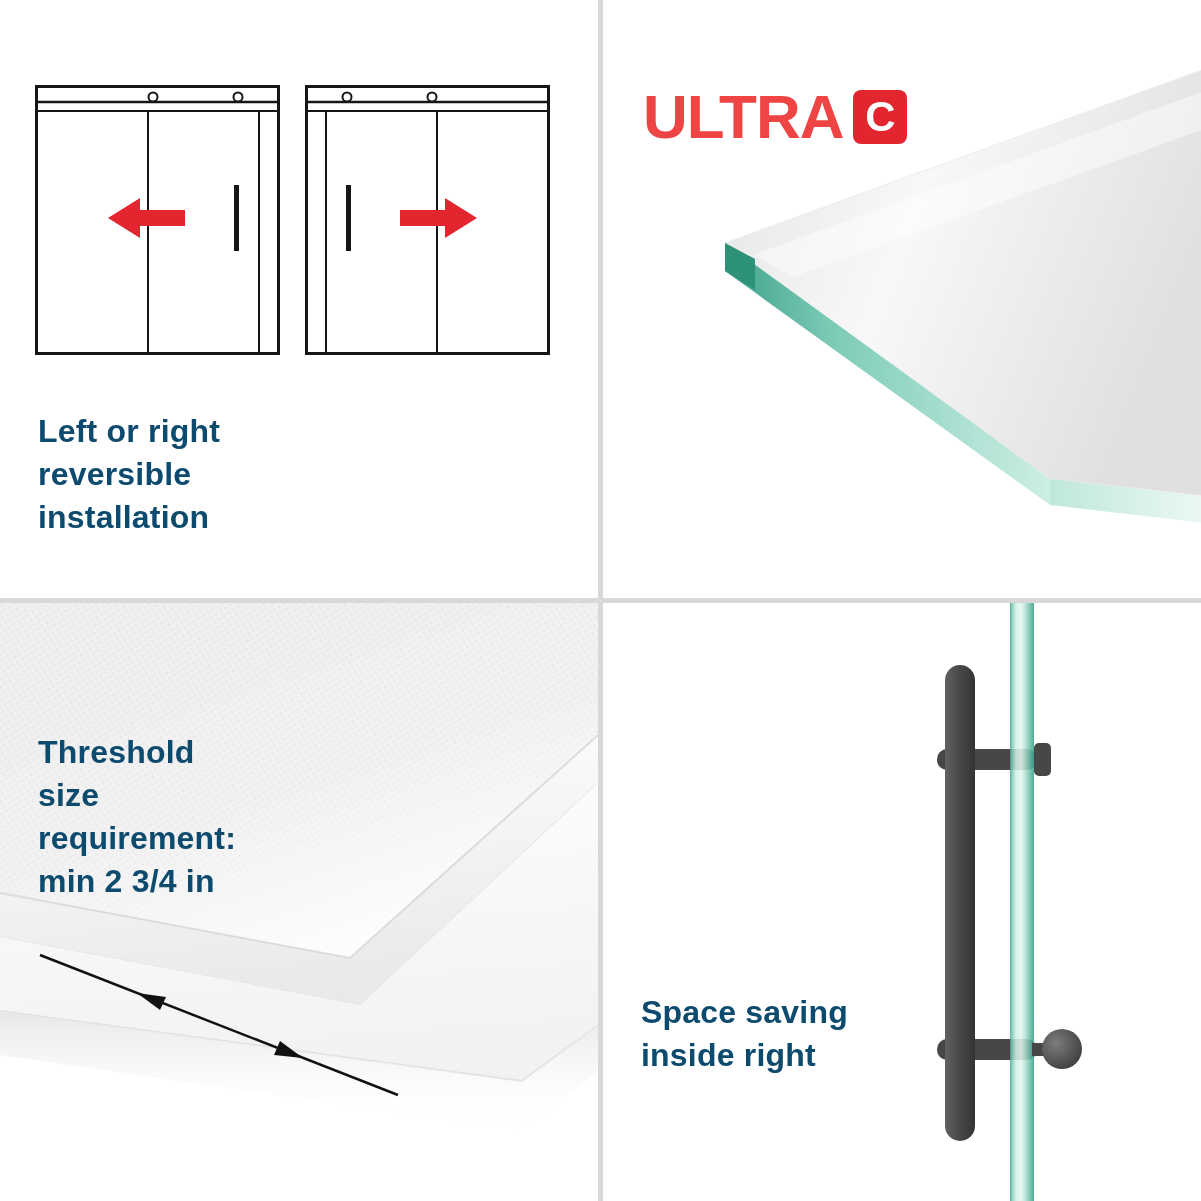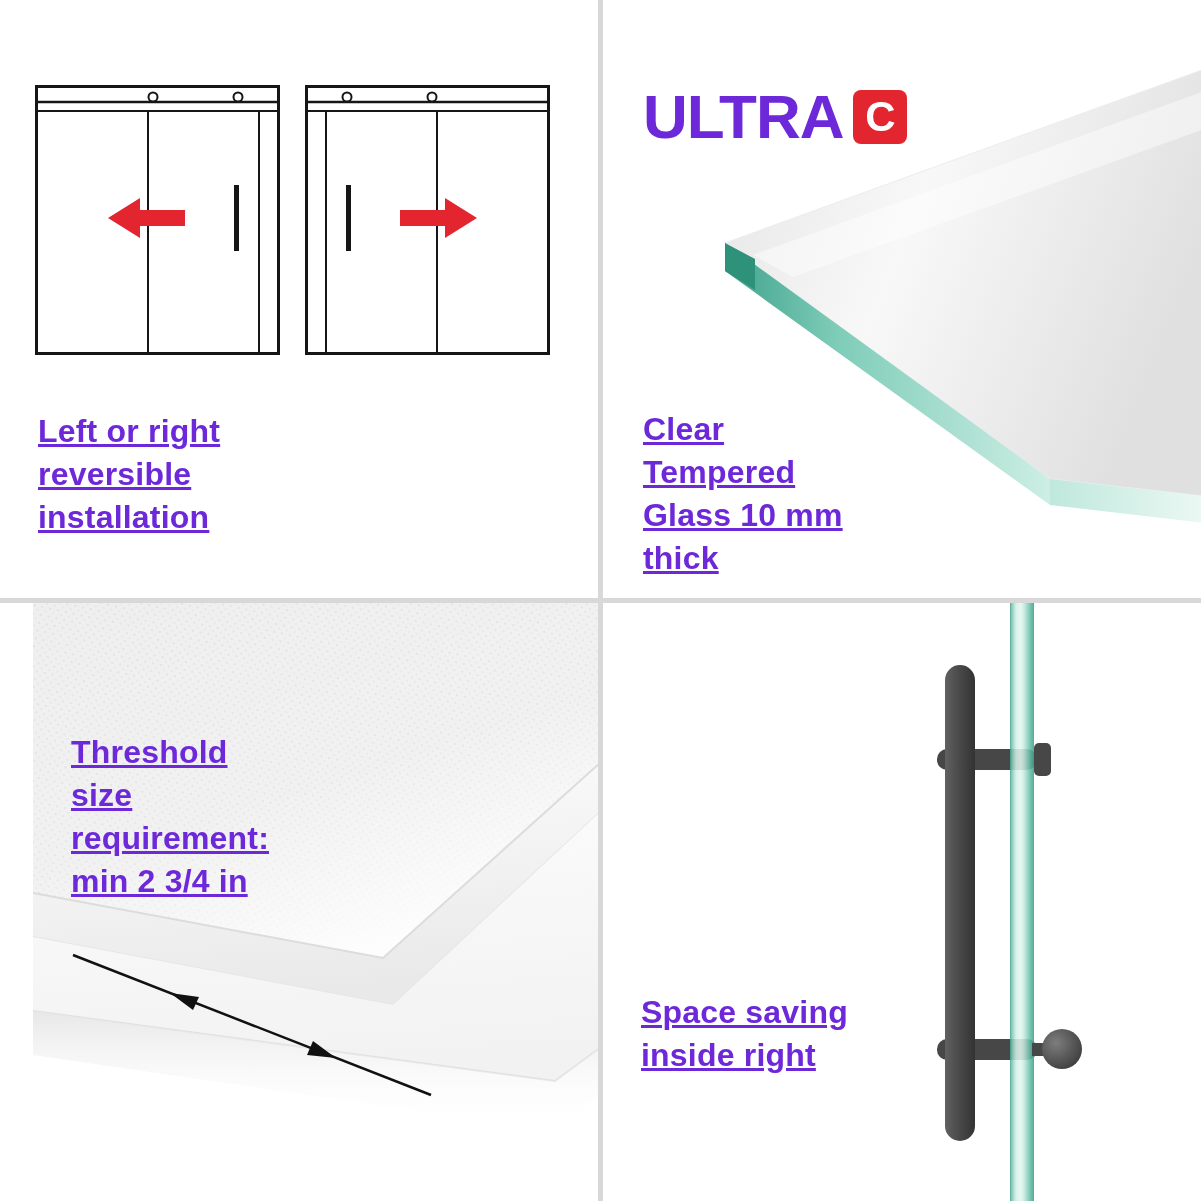--- a/index.html
+++ b/index.html
@@ -4,31 +4,31 @@
 <style>
   html,body{margin:0;padding:0;background:#fff;}
   body{width:1201px;height:1201px;overflow:hidden;
        font-family:"Liberation Sans","DejaVu Sans",sans-serif;color:#1b1b1d;}
   .canvas{position:relative;width:1201px;height:1201px;background:#fff;}
   .divider-v{position:absolute;left:598px;top:0;width:5px;height:1201px;background:#d8d8d8;}
   .divider-h{position:absolute;left:0;top:598px;width:1201px;height:5px;background:#d8d8d8;}
   .panel{position:absolute;width:598px;height:598px;overflow:hidden;background:#fff;}
   .panel.tl{left:0;top:0;}
   .panel.tr{left:603px;top:0;}
-  .panel.bl{left:0;top:603px;margin-left:33px;}
+  .panel.bl{left:0;top:603px;}
   .panel.br{left:603px;top:603px;}
   .panel svg.illus{position:absolute;left:0;top:0;width:598px;height:598px;}
   .caption{position:absolute;margin:0;white-space:pre-line;
-           font-size:32px;line-height:1.34;font-weight:600;letter-spacing:.2px;color:#6d28d9;z-index:5;text-decoration:underline;}
+           font-size:32px;line-height:1.34;font-weight:600;letter-spacing:.2px;color:#0c4a6e;z-index:5;}
   .cap-tl{left:38px;top:410px;}
   .cap-tr{left:40px;top:408px;}
   .cap-bl{left:38px;top:128px;}
   .cap-br{left:38px;top:388px;}
   .brand{position:absolute;left:40px;top:86px;display:flex;align-items:center;gap:10px;z-index:6;}
-  .brand-name{font-size:62px;font-weight:800;letter-spacing:-1px;color:#6d28d9;line-height:1;}
+  .brand-name{font-size:62px;font-weight:800;letter-spacing:-1px;color:#ef4444;line-height:1;}
   .brand-badge{width:54px;height:54px;background:#e32530;color:#fff;border-radius:8px;
                font-size:42px;font-weight:800;display:flex;align-items:center;justify-content:center;line-height:1;}
 </style>
 </head>
 <body>
 
 <div class="canvas">
 
   <section class="panel tl">
     <svg class="illus" viewBox="0 0 598 598">
@@ -74,24 +74,20 @@
           <stop offset="0" stop-color="#bfe8dc"></stop>
           <stop offset="1" stop-color="#eef9f5"></stop>
         </linearGradient>
       </defs>
       <polygon points="122,243 610,66 610,497 447,479" fill="url(#gTop)" stroke="#ededed" stroke-width="1"></polygon>
       <polygon points="150,255 610,88 610,126 190,277" fill="#ffffff" opacity="0.45"></polygon>
       <polygon points="122,243 447,479 447,505 122,271" fill="url(#gFront)"></polygon>
       <polygon points="447,479 610,497 610,524 447,505" fill="url(#gRight)"></polygon>
       <polygon points="122,243 152,259 152,290 122,271" fill="#2e9179"></polygon>
     </svg>
-    <p class="caption cap-tr">Clear
-Tempered
-Glass 10 mm
-thick</p>
   </section>
 
   <section class="panel bl">
     <svg class="illus" viewBox="0 0 598 598">
       <defs>
         <pattern id="floorTex" width="8" height="8" patternUnits="userSpaceOnUse" patternTransform="rotate(12)">
           <rect width="8" height="8" fill="#efefef"></rect>
           <circle cx="2" cy="2" r="1.1" fill="#e0e0e0"></circle>
           <circle cx="6" cy="6" r="1.1" fill="#e5e5e5"></circle>
         </pattern>

